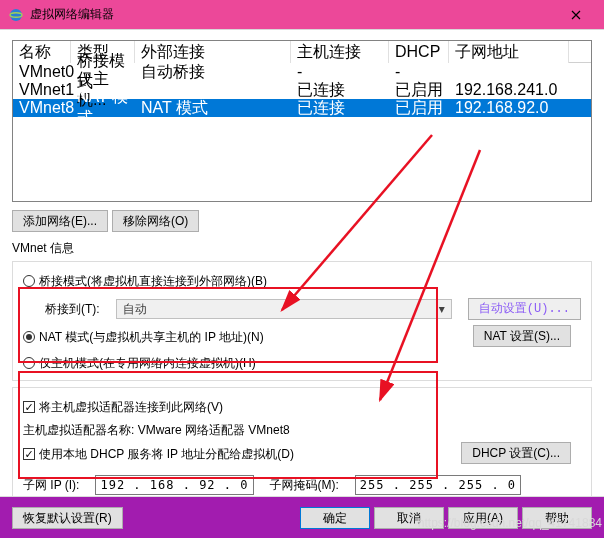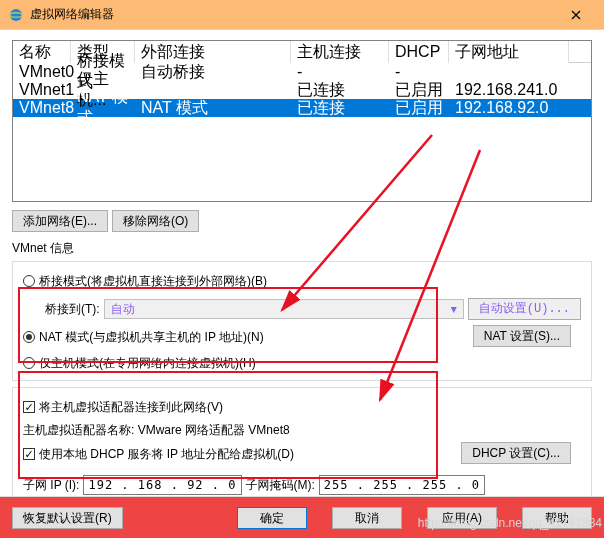--- a/index.html
+++ b/index.html
@@ -9,21 +9,21 @@
     font-family: "Microsoft YaHei", Tahoma, sans-serif;
     font-size: 12px;
     color: #000;
     width: 604px;
     height: 538px;
     overflow: hidden;
     position: relative;
   }
   .titlebar {
     height: 30px;
-    background: #fdba74;
+    background: #ec4899;
     border-bottom: 1px solid #d8d8d8;
     display: flex;
     align-items: center;
     padding: 0 8px;
   }
   .title-icon {
     width: 16px; height: 16px;
     margin-right: 6px;
     display: inline-flex;
   }
@@ -116,53 +116,53 @@
   }
   .check {
     width: 12px; height: 12px;
     border: 1px solid #333;
     display: inline-flex; align-items: center; justify-content: center;
     font-size: 10px; line-height: 10px;
   }
   .check.checked::after { content: "✓"; font-size: 11px; color: #000; }
   .indent { margin-left: 22px; }
   .right-btn { position: absolute; right: 10px; }
-  .row-flex { display: flex; align-items: center; gap: 4px; margin-top: 6px; }
+  .row-flex { display: flex; align-items: center; gap: 16px; margin-top: 6px; }
   .ip-box {
     border: 1px solid #7a7a7a;
     height: 20px;
     padding: 0 4px;
     font-family: Consolas, monospace;
     font-size: 12px;
     letter-spacing: 1px;
     display: inline-flex;
     align-items: center;
     min-width: 110px;
     background: #fff;
   }
   .select {
     border: 1px solid #c0c0c0;
     height: 20px;
     padding: 0 6px;
     font-size: 12px;
     background: #f0f0f0;
-    color: #8b5cf6;
+    color: #404040;
     display: inline-flex; align-items: center;
     flex: 1;
   }
   .bottom-bar {
     position: absolute;
     left: 0; right: 0; bottom: 0;
     height: 42px;
     border-top: 1px solid #dcdcdc;
-    background: #ef4444;
+    background: #a21caf;
     display: flex;
     align-items: center;
     padding: 0 12px;
-    gap: 25px;
+    gap: 4px;
   }
   .bottom-bar .spacer { flex: 1; }
   
   .hl-red1 {
     position: absolute;
     border: 2px solid #e81123;
     pointer-events: none;
     left: 18px; top: 287px;
     width: 420px; height: 76px;
   }

